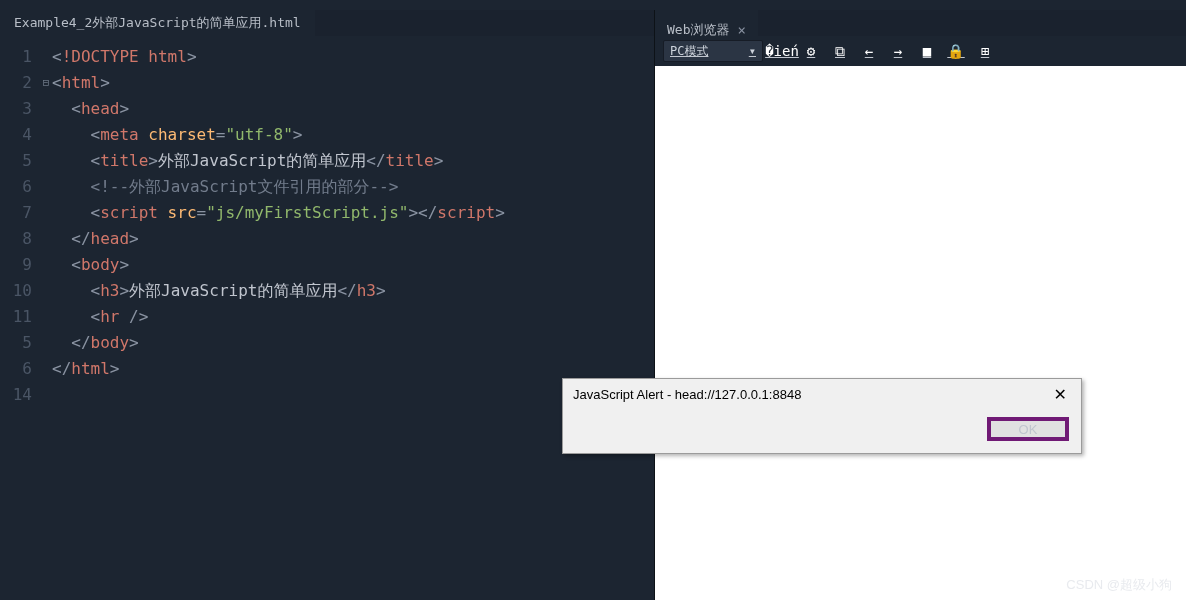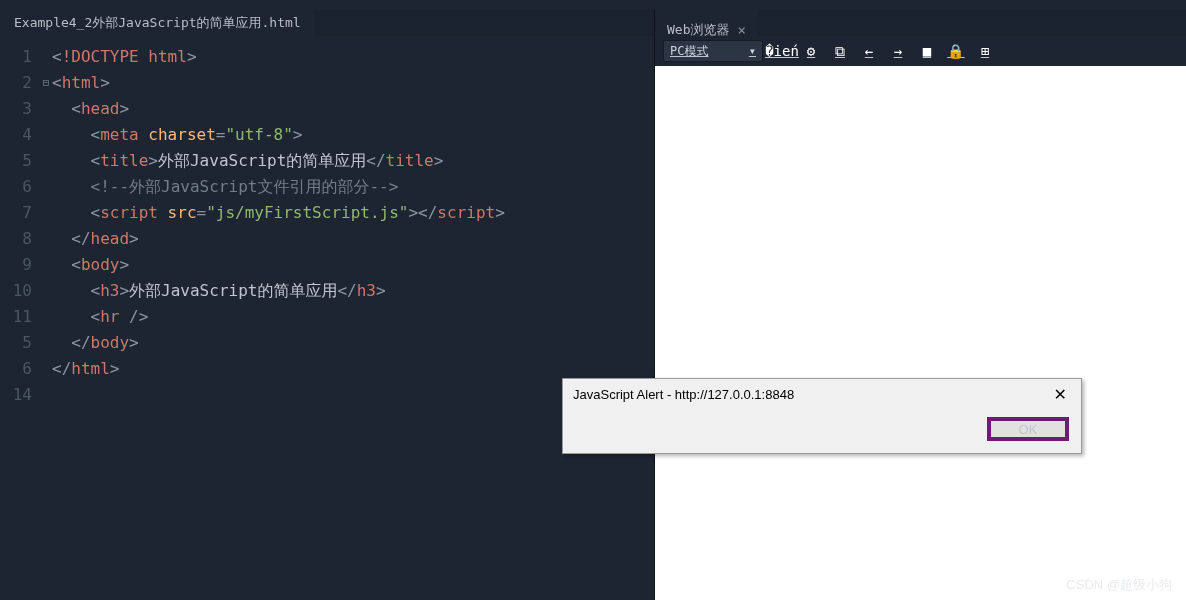--- a/index.html
+++ b/index.html
@@ -178,21 +178,21 @@
       <div class="tool-icon">■</div>
       <div class="tool-icon">🔒</div>
       <div class="tool-icon">⊞</div>
     </div>
     <div class="content-area"></div>
   </div>
 </div>
 
 <div class="alert-dialog">
   <div class="alert-title">
-    <span>JavaScript Alert - http://127.0.0.1:8848</span>
+    <span>JavaScript Alert - head://127.0.0.1:8848</span>
     <span class="alert-close">✕</span>
   </div>
   <div class="alert-actions">
     <div class="alert-ok">OK</div>
   </div>
 </div>
 
 <div class="watermark">CSDN @超级小狗</div>
 
 </body></html>

